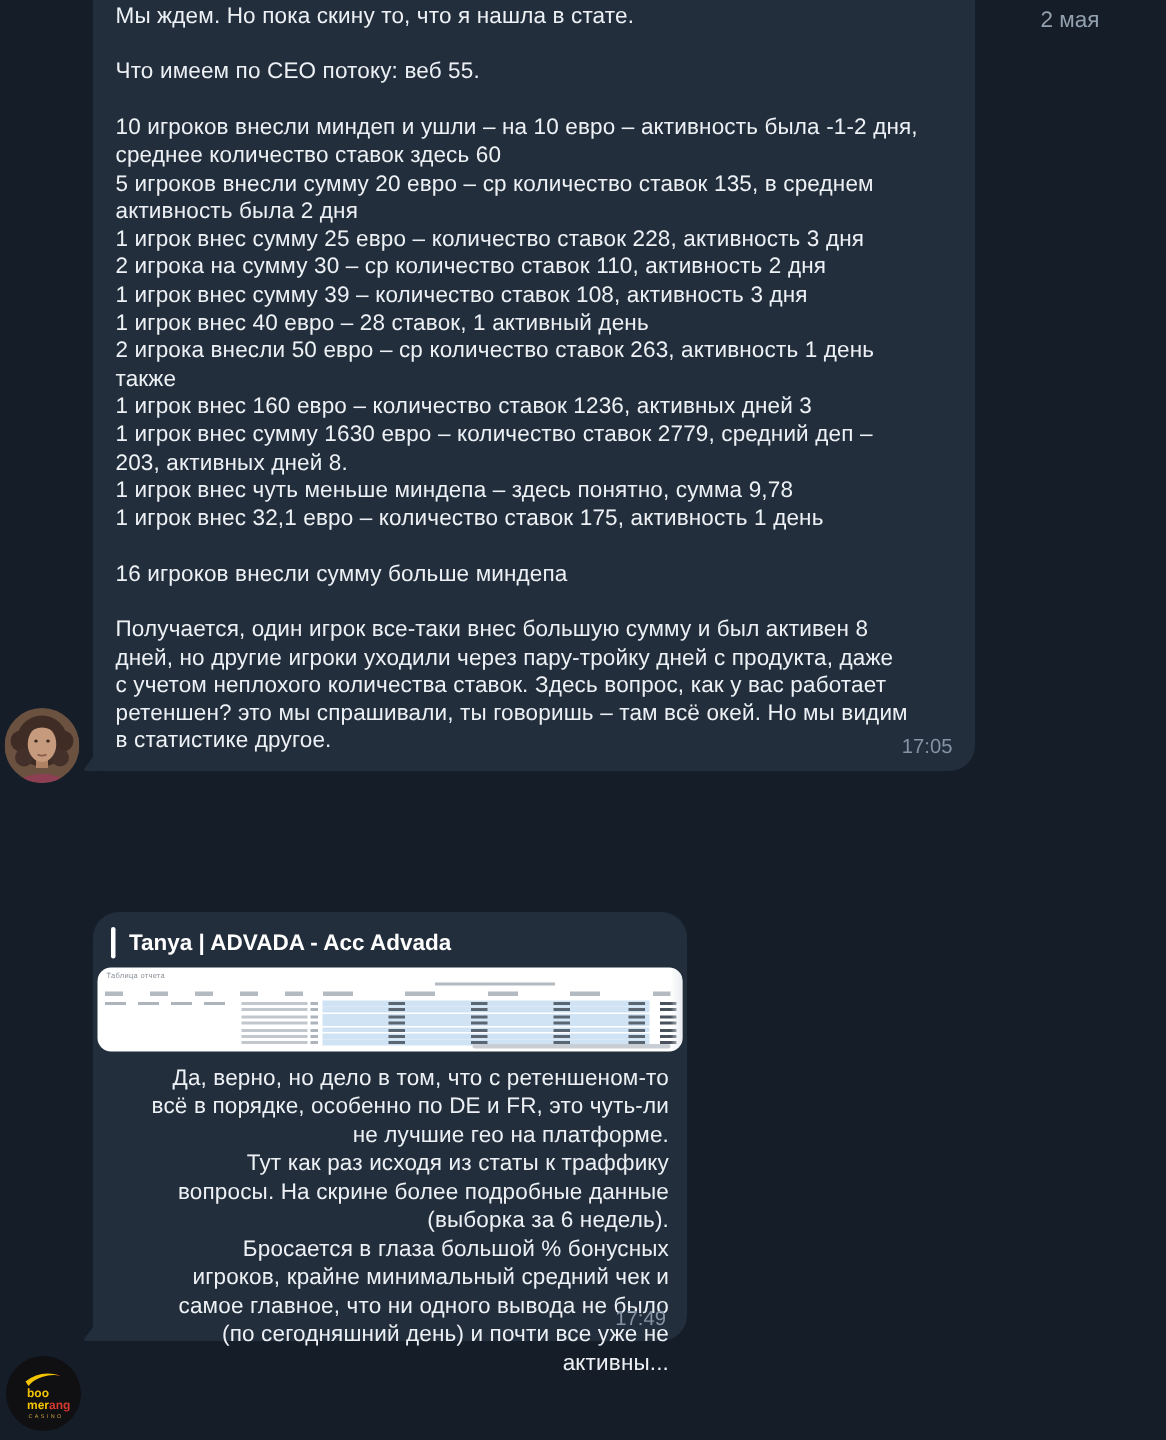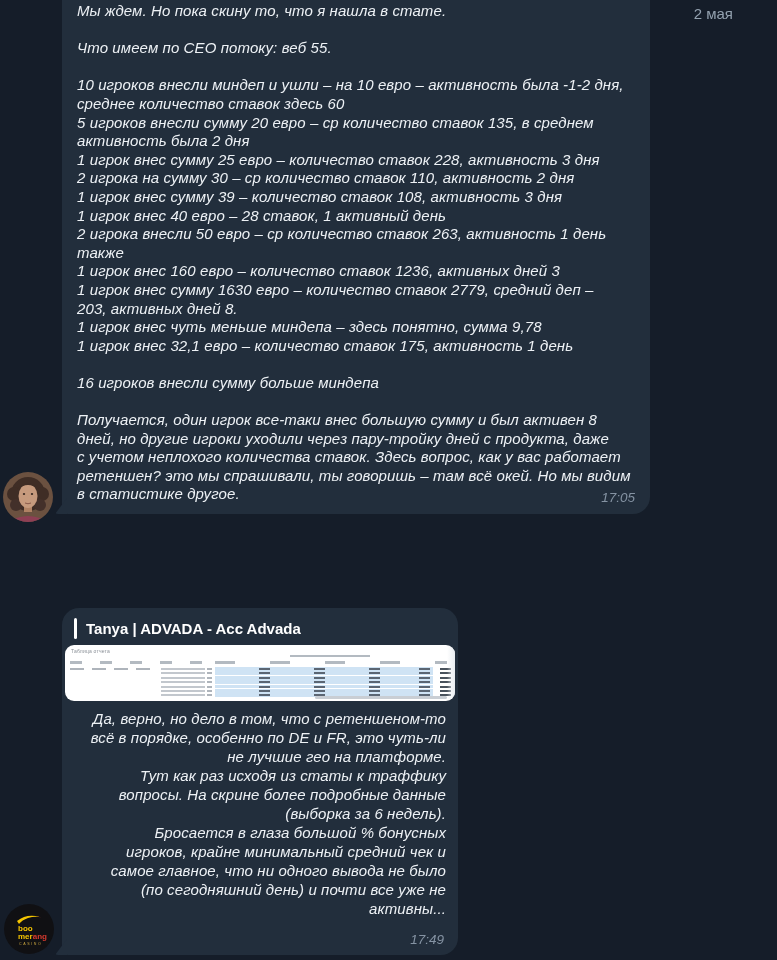--- a/index.html
+++ b/index.html
@@ -4,28 +4,28 @@
 <style>
   html,body{margin:0;padding:0;background:#151d29;}
   .stage{position:relative;width:777px;height:960px;overflow:hidden;
          font-family:"Liberation Sans","DejaVu Sans",sans-serif;background:#151d29;}
   .date-header{position:absolute;top:5px;right:44px;font-size:15px;color:#93a1af;}
   .msg{position:absolute;background:#222e3c;border-radius:17px;color:#edf1f5;}
   .tail{position:absolute;left:-7px;bottom:0;width:12px;height:16px;background:#222e3c;
         clip-path:polygon(100% 0,100% 100%,0 100%);border-bottom-left-radius:3px;}
   .msg1{left:62px;top:-16px;width:588px;padding:18px 16px 10px 15px;box-sizing:border-box;
         border-bottom-left-radius:6px;}
-  .msg-text{font-size:15px;line-height:18.6px;white-space:pre-wrap;letter-spacing:.1px;font-style:italic;}
-  .time{position:absolute;font-size:13.5px;font-style:italic;color:#8593a3;}
+  .msg-text{font-size:15px;line-height:18.6px;white-space:pre-wrap;letter-spacing:.1px;}
+  .time{position:absolute;font-size:13.5px;color:#8593a3;}
   .time1{right:15px;bottom:9px;}
   .time2{right:14px;bottom:8px;}
   .avatar{position:absolute;width:50px;height:50px;border-radius:50%;overflow:hidden;text-align:right;}
   .avatar1{left:3px;top:472px;}
   .avatar2{left:4px;top:904px;}
-  .msg2{left:62px;top:608px;width:396px;height:347px;box-sizing:border-box;
+  .msg2{left:62px;top:608px;width:396px;height:286px;box-sizing:border-box;
         border-bottom-left-radius:6px;}
   .reply{margin:10px 12px 6px 12px;display:flex;gap:9px;cursor:pointer;}
   .reply-bar{width:3px;border-radius:2px;background:#ffffff;flex:0 0 3px;}
   .reply-name{font-size:15px;font-weight:bold;line-height:21px;color:#ffffff;
               white-space:nowrap;overflow:hidden;}
   .reply-quote{font-size:15px;line-height:21px;color:#f0f3f6;white-space:nowrap;overflow:hidden;}
   .msg2-text{margin:8px 12px 0 13px;font-size:15px;line-height:19px;white-space:pre-wrap;letter-spacing:.1px;text-align:right;}
   
   .shot{position:relative;margin:0 3px;height:56px;background:#ffffff;border-radius:9px;overflow:hidden;}
   .shot-title{position:absolute;left:6px;top:3px;font-size:5px;color:#8a9097;letter-spacing:.2px;}

